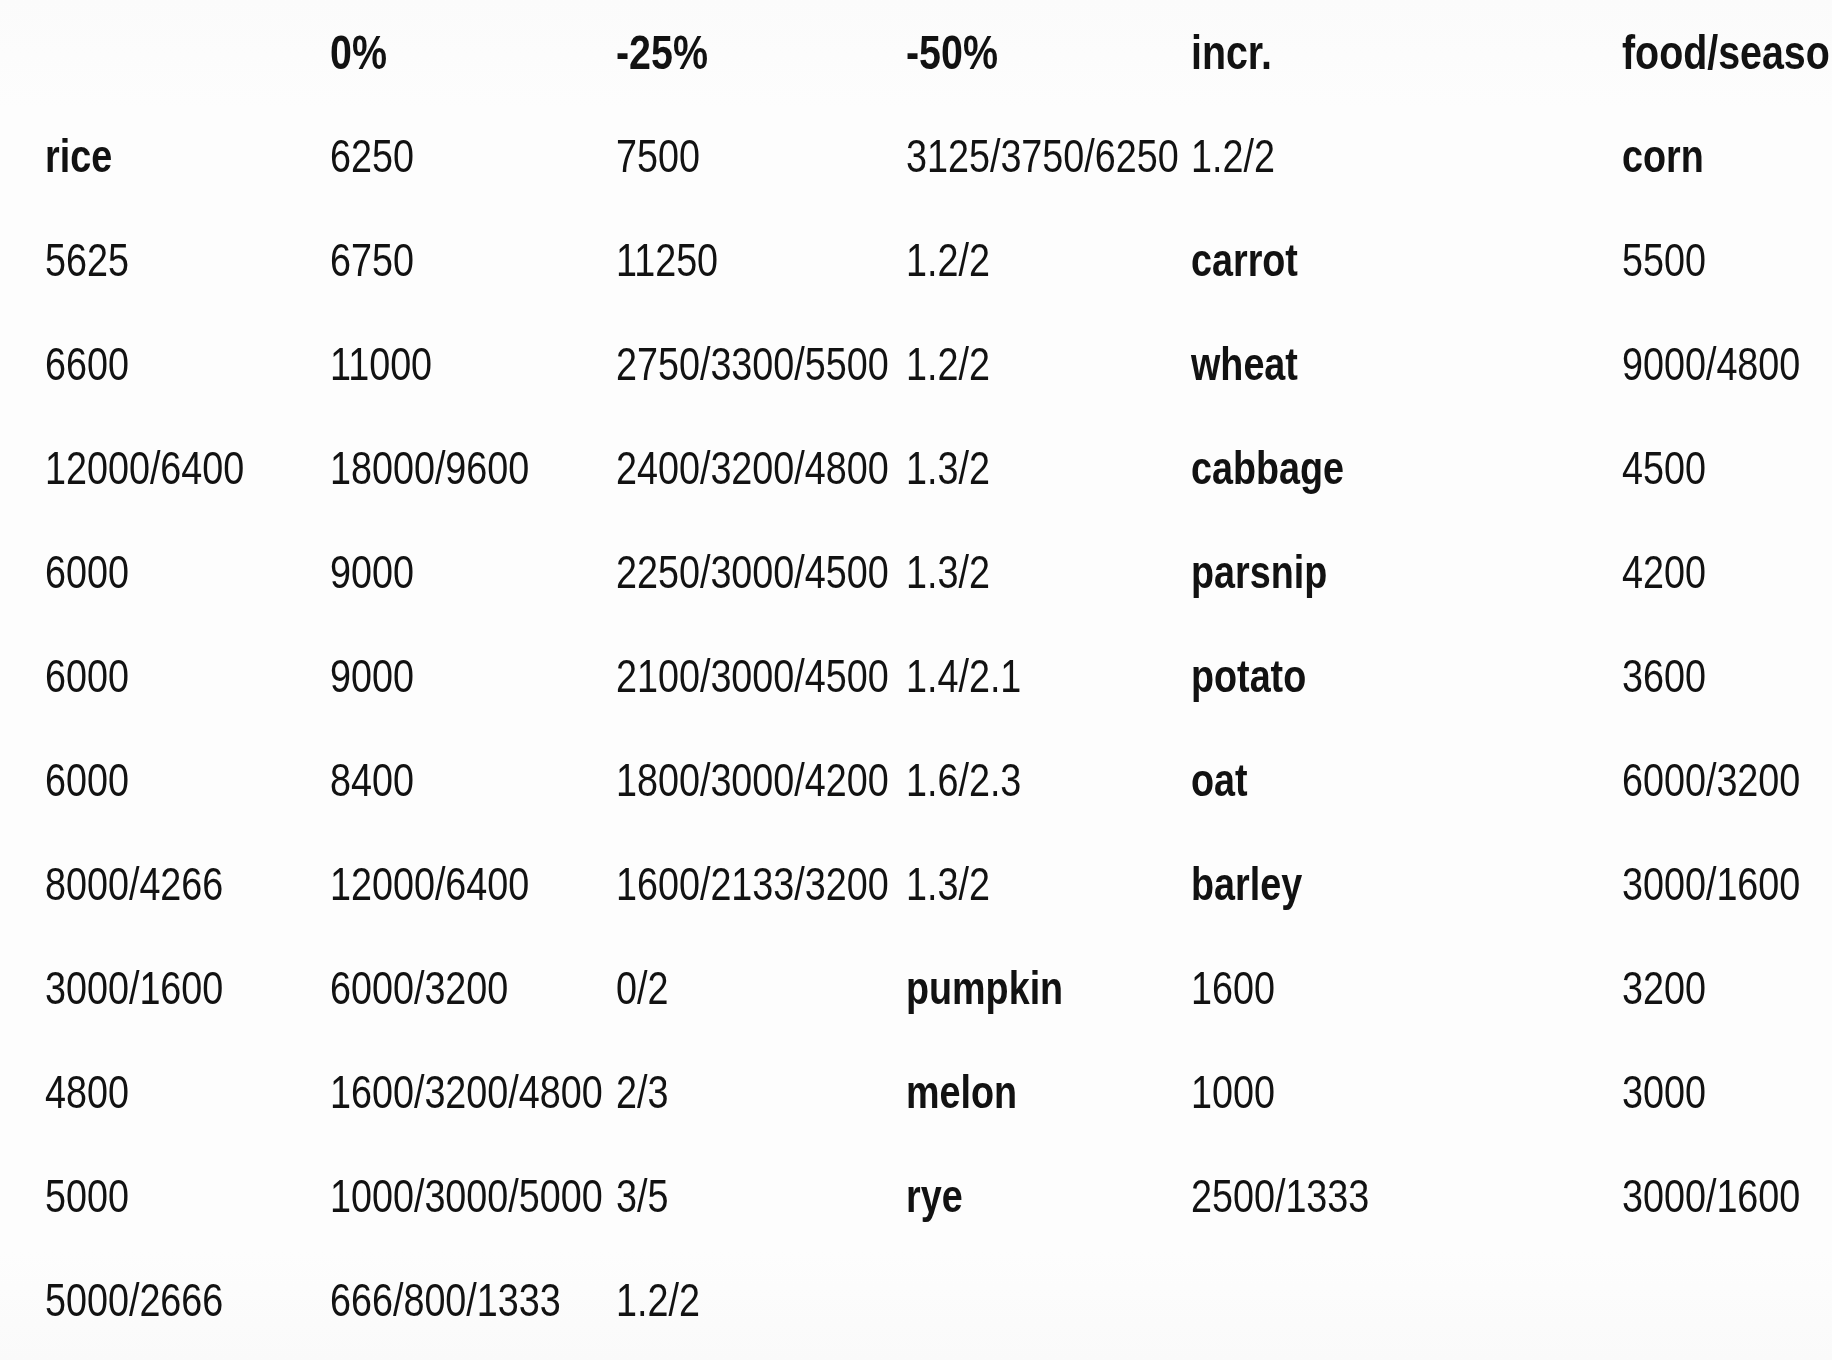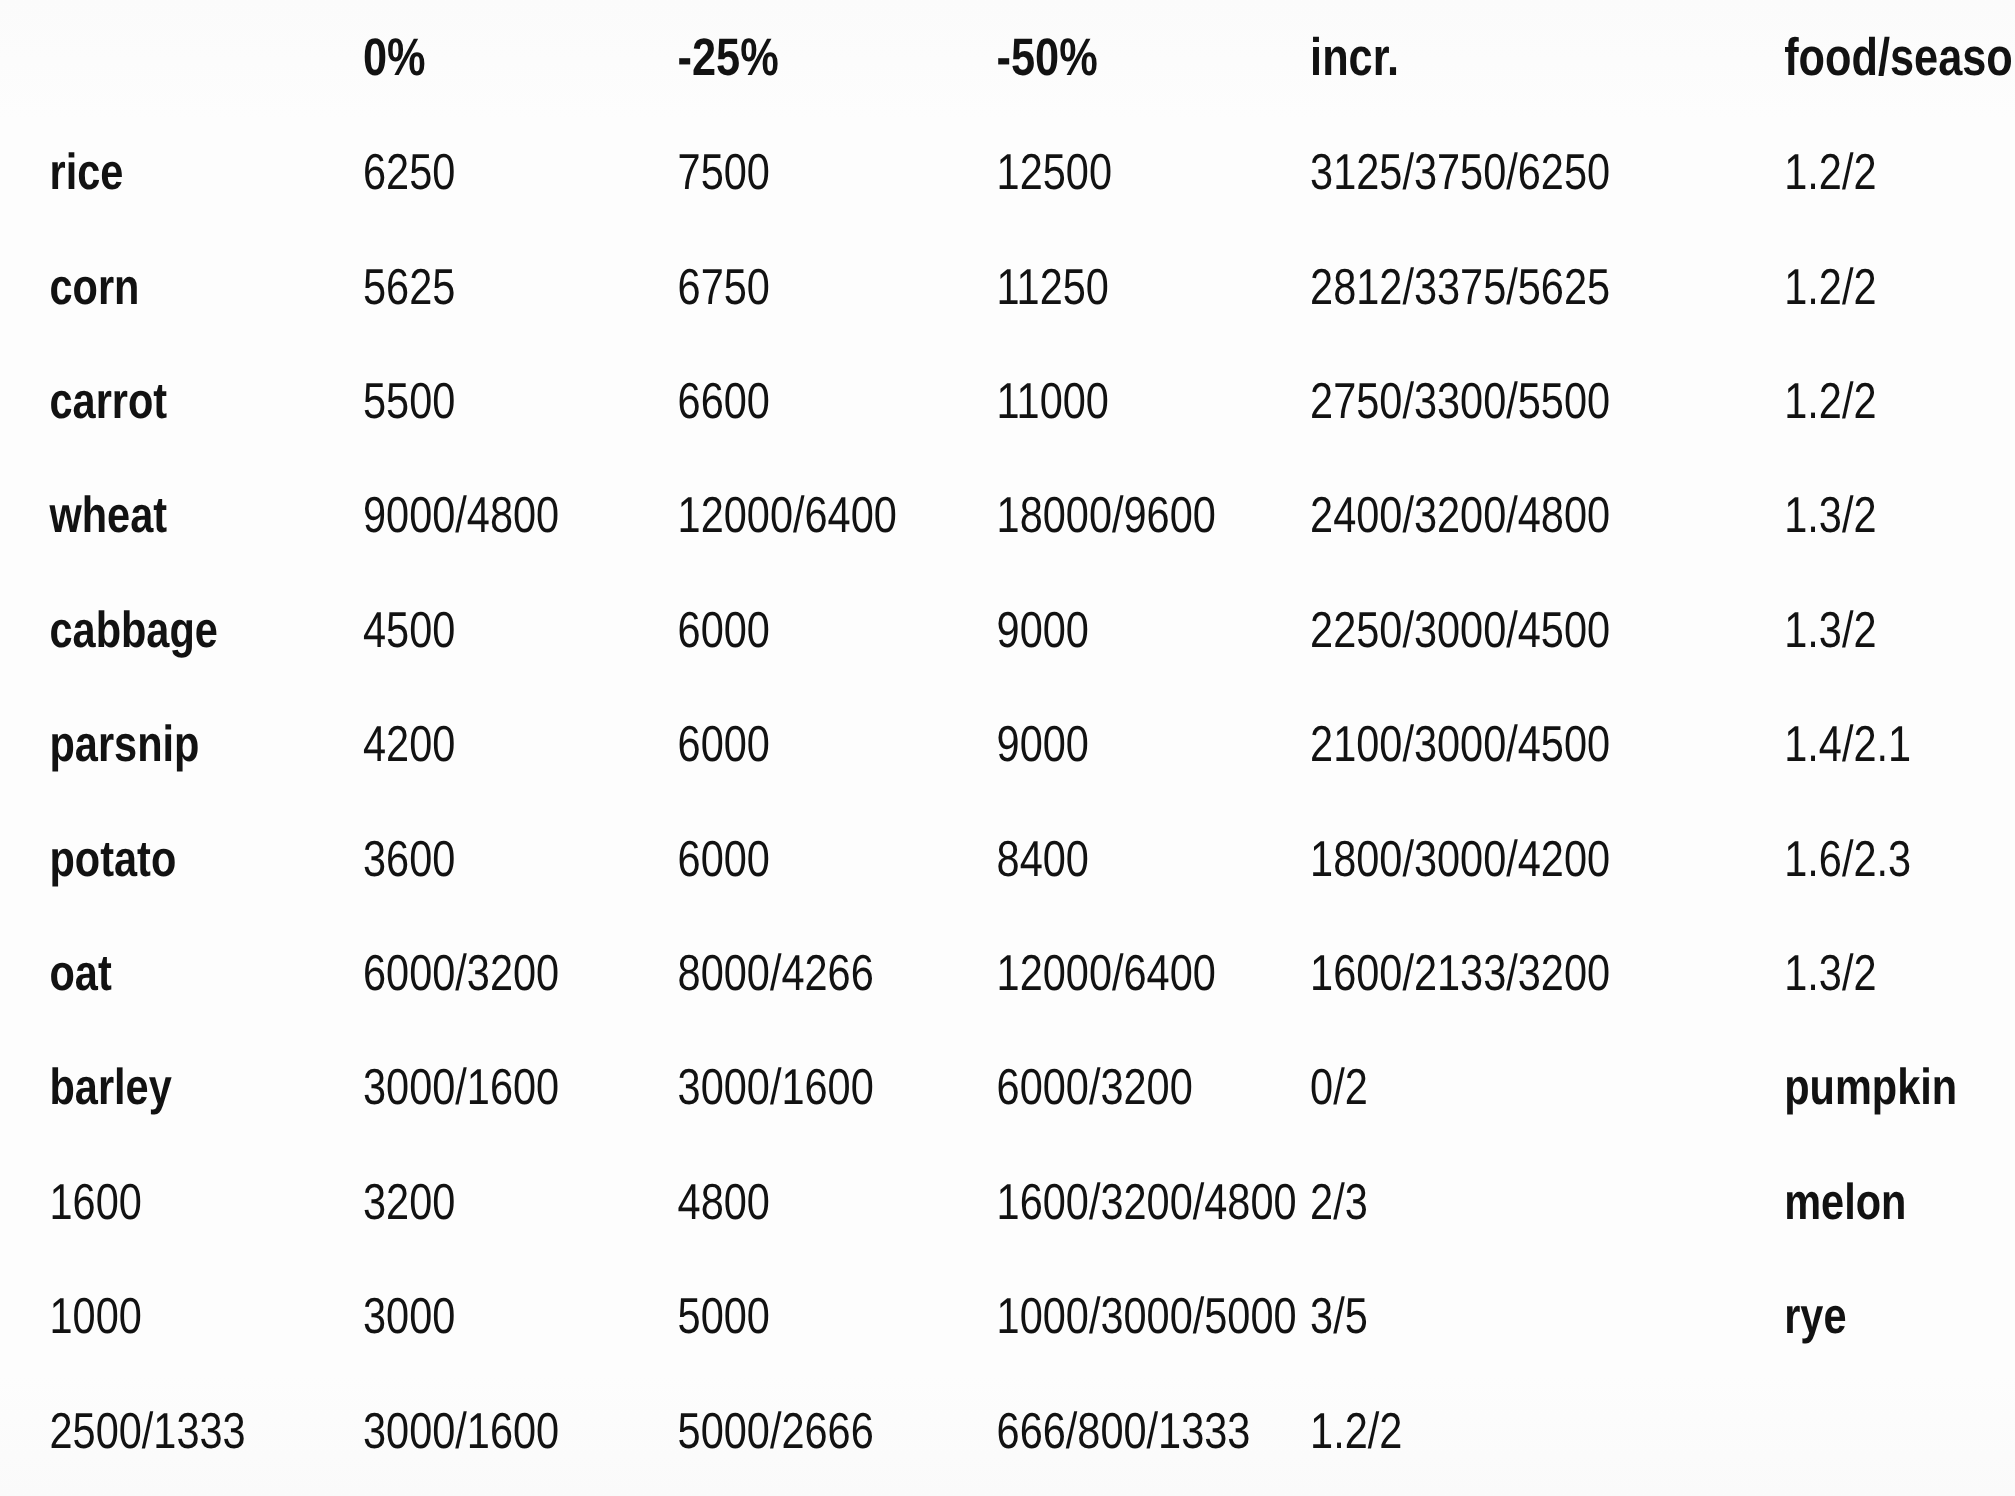--- a/index.html
+++ b/index.html
@@ -80,43 +80,37 @@
     <div class="cell rowlabel">
         <span class="txt">rice</span>
       </div>
     <div class="cell value">
         <span class="txt">6250</span>
       </div>
     <div class="cell value">
         <span class="txt">7500</span>
       </div>
     <div class="cell value">
-        <span class="txt">12500</span>
-      </div>
-    <div class="cell value">
         <span class="txt">3125/3750/6250</span>
       </div>
     <div class="cell value">
         <span class="txt">1.2/2</span>
       </div>
 
     <div class="cell rowlabel">
         <span class="txt">corn</span>
       </div>
     <div class="cell value">
         <span class="txt">5625</span>
       </div>
     <div class="cell value">
         <span class="txt">6750</span>
       </div>
     <div class="cell value">
         <span class="txt">11250</span>
-      </div>
-    <div class="cell value">
-        <span class="txt">2812/3375/5625</span>
       </div>
     <div class="cell value">
         <span class="txt">1.2/2</span>
       </div>
 
     <div class="cell rowlabel">
         <span class="txt">carrot</span>
       </div>
     <div class="cell value">
         <span class="txt">5500</span>

